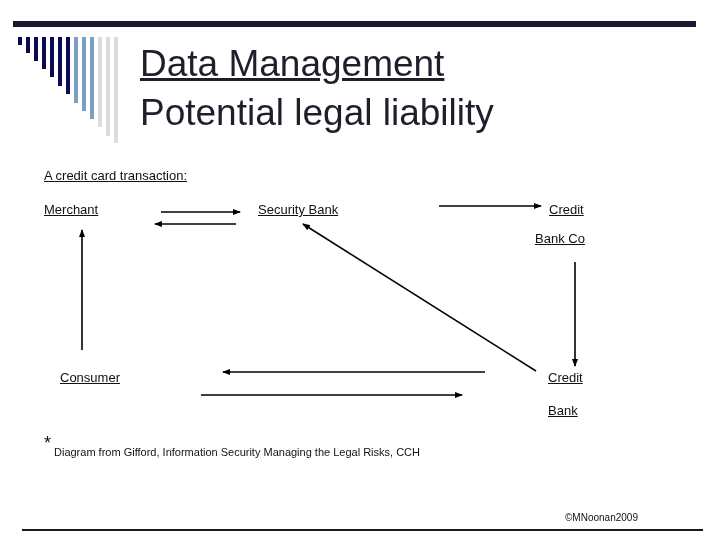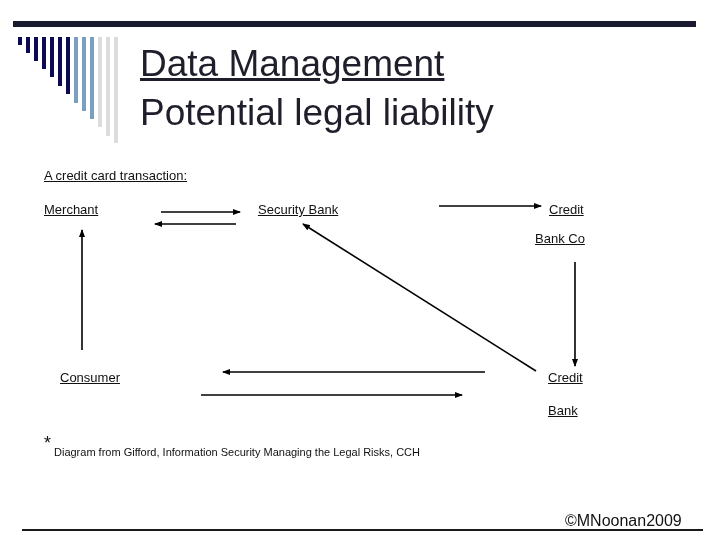--- a/index.html
+++ b/index.html
@@ -6,21 +6,21 @@
   body { width:720px; height:540px; background:#ffffff; position:relative; overflow:hidden;
          font-family:"Liberation Sans", sans-serif; color:#1a1a1a; }
   .abs { position:absolute; white-space:nowrap; }
   #top-rule { position:absolute; left:13px; top:21px; width:683px; height:6px; }
   #bottom-rule { position:absolute; left:22px; top:529px; width:681px; height:2px; background:#1a1a1a; }
   .bar { position:absolute; width:4px; top:37px; }
   .title { font-size:37px; line-height:43px; color:#1f1f2b; }
   .body-text { font-size:13px; line-height:24px; color:#111;text-decoration:underline; }
   .note { font-size:11px; color:#111; }
   .star { font-size:18px; color:#111; }
-  .copy { font-size:16px; color:#111; }
+  .copy { font-size:10px; color:#111; }
   svg#diagram { position:absolute; left:0; top:0; }
 </style>
 </head>
 <body>
 
 <div id="top-rule" style="background:#1a1a2e;"></div>
 
 <div>
   <div class="bar" style="left:18px;height:8px;background:#0b0b55;"></div>
   <div class="bar" style="left:26px;height:16px;background:#0b0b55;"></div>

